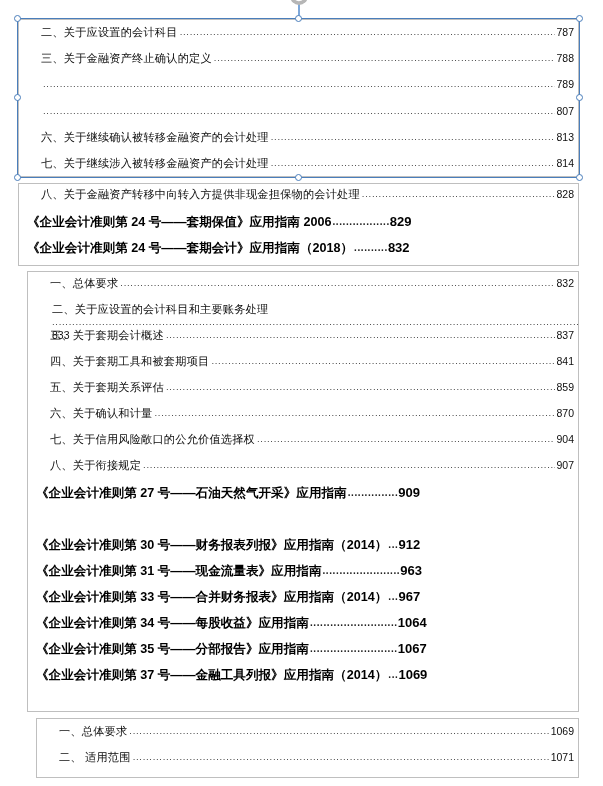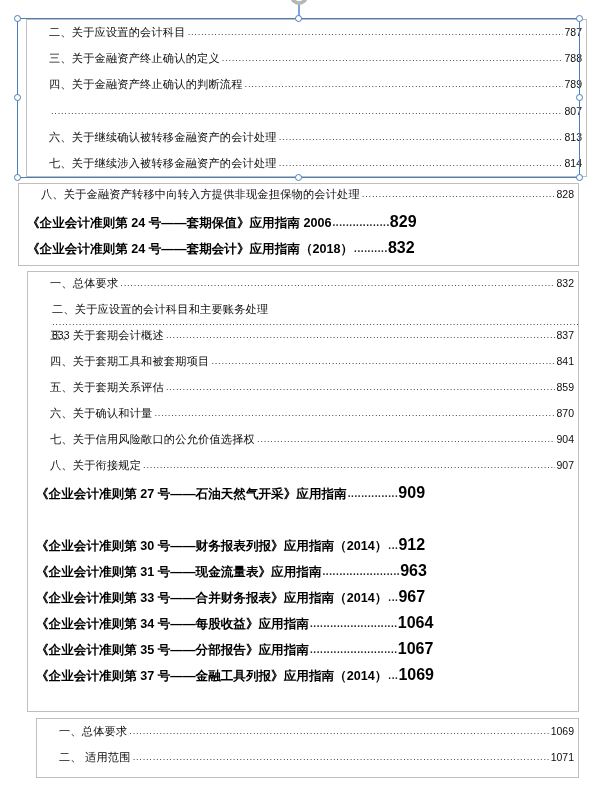--- a/index.html
+++ b/index.html
@@ -77,21 +77,21 @@
   .lvl1 .leader {
     flex: 0 0 auto;
     font-size: 10px;
     letter-spacing: 0.6px;
     color: #222;
     transform: translateY(-1px);
     margin-left: 1px;
   }
   .lvl1 .pg {
     flex: 0 0 auto;
-    font-size: 16px;
+    font-size: 13px;
     font-weight: bold;
     color: #000;
   }
 
   
   #selection {
     position: absolute;
     box-sizing: border-box;
     border: 1px solid #4a7ebb;
     pointer-events: none;
@@ -137,33 +137,32 @@
     justify-content: center;
   }
   #rotate-handle svg { display: block; }
 </style>
 </head>
 <body>
 
 <div id="page">
 
   <div id="boxes-root">
-      <div class="toc-box" style="left: 18px; top: 19px; width: 561px; height: 158px; margin-left: 8px;">
+      <div class="toc-box" style="left: 18px; top: 19px; width: 561px; height: 158px;">
         <div class="toc-line lvl2" style="position: absolute; left: 0px; right: 0px; top: 6px;">
           <span class="label">二、关于应设置的会计科目</span>
           <span class="leader">................................................................................................................................................................................................................................................</span>
           <span class="pg">787</span>
         </div>
         <div class="toc-line lvl2" style="position: absolute; left: 0px; right: 0px; top: 32.2px;">
           <span class="label">三、关于金融资产终止确认的定义</span>
           <span class="leader">................................................................................................................................................................................................................................................</span>
           <span class="pg">788</span>
         </div>
         <div class="toc-line lvl2" style="position: absolute; left: 0px; right: 0px; top: 58.4px;">
-          <span class="label">四、关于金融资产终止确认的判断流程</span>
           <span class="leader">................................................................................................................................................................................................................................................</span>
           <span class="pg">789</span>
         </div>
         <div class="toc-line lvl2" style="position: absolute; left: 0px; right: 0px; top: 84.6px;">
           <span class="leader">................................................................................................................................................................................................................................................</span>
           <span class="pg">807</span>
         </div>
         <div class="toc-line lvl2" style="position: absolute; left: 0px; right: 0px; top: 110.8px;">
           <span class="label">六、关于继续确认被转移金融资产的会计处理</span>
           <span class="leader">................................................................................................................................................................................................................................................</span>

